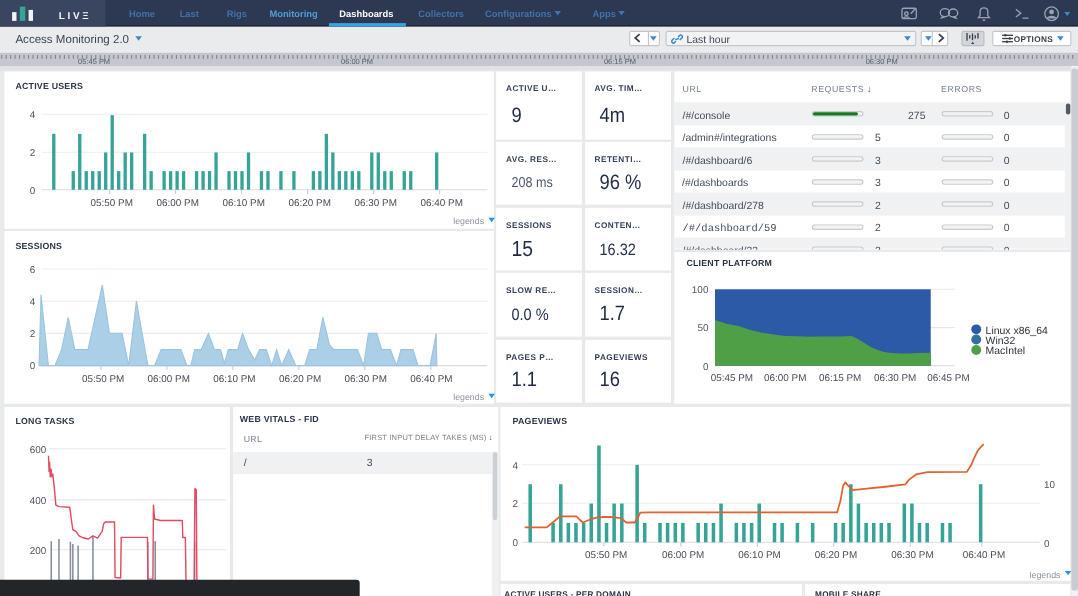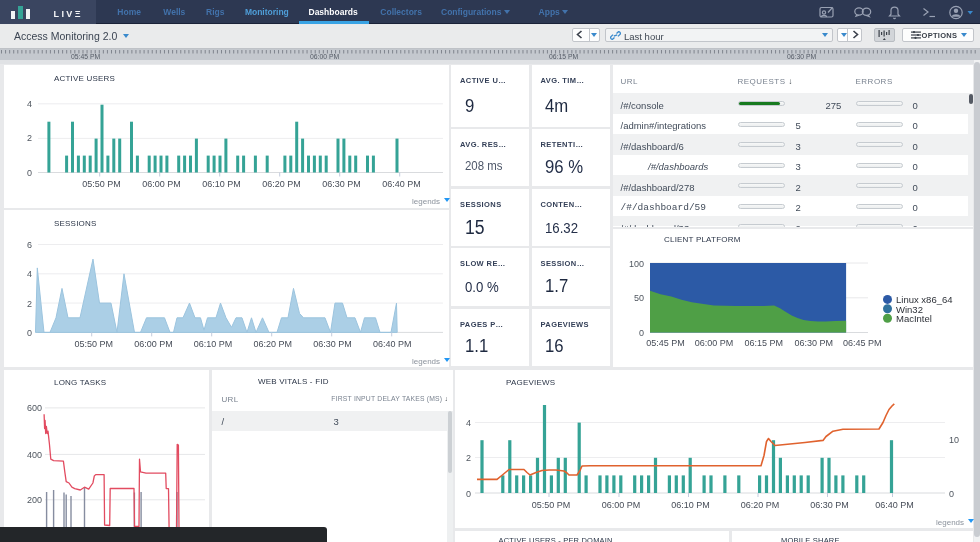--- a/index.html
+++ b/index.html
@@ -1,19 +1,19 @@
 <!DOCTYPE html>
 <html><head>
 <meta charset="utf-8">
 <style>
 * { margin:0; padding:0; box-sizing:border-box; }
 html,body { width:980px; height:542px; overflow:hidden; font-family:"Liberation Sans",sans-serif; background:#e8e9eb; }
 .abs { position:absolute; }
 .panel { position:absolute; background:#fff; }
-.ptitle { position:absolute; font-size:8px; font-weight:normal; color:#2b3547; letter-spacing:0.2px;margin-left:40px; }
+.ptitle { position:absolute; font-size:8px; font-weight:bold; color:#2b3547; letter-spacing:0.2px; }
 .legends { position:absolute; font-size:8px; color:#8b929c; }
 .legends:after { content:""; display:inline-block; margin-left:4px; vertical-align:2px; border-left:3.5px solid transparent; border-right:3.5px solid transparent; border-top:4.5px solid #2196f3; }
 .statlabel { position:absolute; font-size:7.5px; font-weight:bold; color:#333f57; letter-spacing:0.4px; white-space:nowrap; }
 .statval { position:absolute; color:#1e2940; }
 .tbtn { position:absolute; top:27.5px; height:14px; background:#fdfdfd; border:1px solid #c2c5ca; border-radius:2px; }
 .caret { display:inline-block; border-left:3.5px solid transparent; border-right:3.5px solid transparent; border-top:4.5px solid #3989cc; }
 .nav { top:7.2px; font-size:8.5px; font-weight:bold; }
 .tri { position:absolute; width:0; height:0; border-left:3px solid transparent; border-right:3px solid transparent; border-top:4px solid #3989cc; }
 </style>
 </head>
@@ -22,21 +22,21 @@
 
 <div class="abs" style="left:0;top:0;width:980px;height:24px;background:#2d3852;border-bottom:1px solid #1a2238;"></div>
 <div class="abs" style="left:0;top:0;width:96px;height:24px;background:#3a4560;"></div>
 
 <div class="abs" style="left:11px;top:11.2px;width:3.8px;height:8.2px;background:#f2f3f5;"></div>
 <div class="abs" style="left:18.4px;top:5.7px;width:4.4px;height:13.7px;background:#35a396;"></div>
 <div class="abs" style="left:25.9px;top:8.6px;width:4px;height:10.8px;background:#f2f3f5;"></div>
 <div class="abs" style="left:53.5px;top:8.6px;font-size:9px;font-weight:bold;color:#f4f5f7;letter-spacing:2.4px;">LIVΞ</div>
 
 <div class="abs nav" style="left:117.3px;color:#4272ab;">Home</div>
-<div class="abs nav" style="left:163.3px;color:#4272ab;">Wells</div>
+<div class="abs nav" style="left:163.3px;color:#4272ab;">Last</div>
 <div class="abs nav" style="left:206.1px;color:#4272ab;">Rigs</div>
 <div class="abs nav" style="left:244.9px;color:#4f9ed8;">Monitoring</div>
 <div class="abs nav" style="left:308.5px;color:#fdfdfe;">Dashboards</div>
 <div class="abs" style="left:299px;top:21px;width:69.5px;height:2.5px;background:#39a3e4;"></div>
 <div class="abs nav" style="left:380.3px;color:#4272ab;">Collectors</div>
 <div class="abs nav" style="left:441px;color:#4272ab;">Configurations <span class="caret" style="border-top-color:#4272ab;vertical-align:1px;border-left-width:3px;border-right-width:3px;border-top-width:4px;"></span></div>
 <div class="abs nav" style="left:538.6px;color:#4272ab;">Apps <span class="caret" style="border-top-color:#4272ab;vertical-align:1px;border-left-width:3px;border-right-width:3px;border-top-width:4px;"></span></div>
 
 <svg class="abs" style="left:818px;top:5px;" width="160" height="16" viewBox="0 0 160 16">
   <g stroke="#99a1b3" fill="none" stroke-width="1.2">
@@ -516,21 +516,21 @@
     <div class="abs" style="left:737.5px;top:121.9px;width:47px;height:5px;border:1px solid #c6cbd0;border-radius:3px;background:linear-gradient(#f7f8f8,#eceeef);"></div>
     <div class="abs" style="left:795.5px;top:120.0px;font-size:9.5px;color:#414b59;">5</div>
     <div class="abs" style="left:856px;top:121.9px;width:47px;height:5px;border:1px solid #c6cbd0;border-radius:3px;background:linear-gradient(#f7f8f8,#eceeef);"></div>
     <div class="abs" style="left:912.5px;top:120.0px;font-size:9.5px;color:#414b59;">0</div>
     <div class="abs" style="left:612.5px;top:134.2px;width:355px;height:20.5px;background:#f0f1f2;"></div>
     <div class="abs" style="left:620.5px;top:140.5px;font-size:9.5px;color:#414b59;">/#/dashboard/6</div>
     <div class="abs" style="left:737.5px;top:142.39999999999998px;width:47px;height:5px;border:1px solid #c6cbd0;border-radius:3px;background:linear-gradient(#f7f8f8,#eceeef);"></div>
     <div class="abs" style="left:795.5px;top:140.5px;font-size:9.5px;color:#414b59;">3</div>
     <div class="abs" style="left:856px;top:142.39999999999998px;width:47px;height:5px;border:1px solid #c6cbd0;border-radius:3px;background:linear-gradient(#f7f8f8,#eceeef);"></div>
     <div class="abs" style="left:912.5px;top:140.5px;font-size:9.5px;color:#414b59;">0</div>
-    <div class="abs" style="left:648px;top:161.0px;font-size:9.5px;color:#414b59;font-style:italic;">/#/dashboards</div>
+    <div class="abs" style="left:620px;top:161.0px;font-size:9.5px;color:#414b59;">/#/dashboards</div>
     <div class="abs" style="left:737.5px;top:162.89999999999998px;width:47px;height:5px;border:1px solid #c6cbd0;border-radius:3px;background:linear-gradient(#f7f8f8,#eceeef);"></div>
     <div class="abs" style="left:795.5px;top:161.0px;font-size:9.5px;color:#414b59;">3</div>
     <div class="abs" style="left:856px;top:162.89999999999998px;width:47px;height:5px;border:1px solid #c6cbd0;border-radius:3px;background:linear-gradient(#f7f8f8,#eceeef);"></div>
     <div class="abs" style="left:912.5px;top:161.0px;font-size:9.5px;color:#414b59;">0</div>
     <div class="abs" style="left:612.5px;top:175.2px;width:355px;height:20.5px;background:#f0f1f2;"></div>
     <div class="abs" style="left:620.5px;top:181.5px;font-size:9.5px;color:#414b59;">/#/dashboard/278</div>
     <div class="abs" style="left:737.5px;top:183.39999999999998px;width:47px;height:5px;border:1px solid #c6cbd0;border-radius:3px;background:linear-gradient(#f7f8f8,#eceeef);"></div>
     <div class="abs" style="left:795.5px;top:181.5px;font-size:9.5px;color:#414b59;">2</div>
     <div class="abs" style="left:856px;top:183.39999999999998px;width:47px;height:5px;border:1px solid #c6cbd0;border-radius:3px;background:linear-gradient(#f7f8f8,#eceeef);"></div>
     <div class="abs" style="left:912.5px;top:181.5px;font-size:9.5px;color:#414b59;">0</div>

